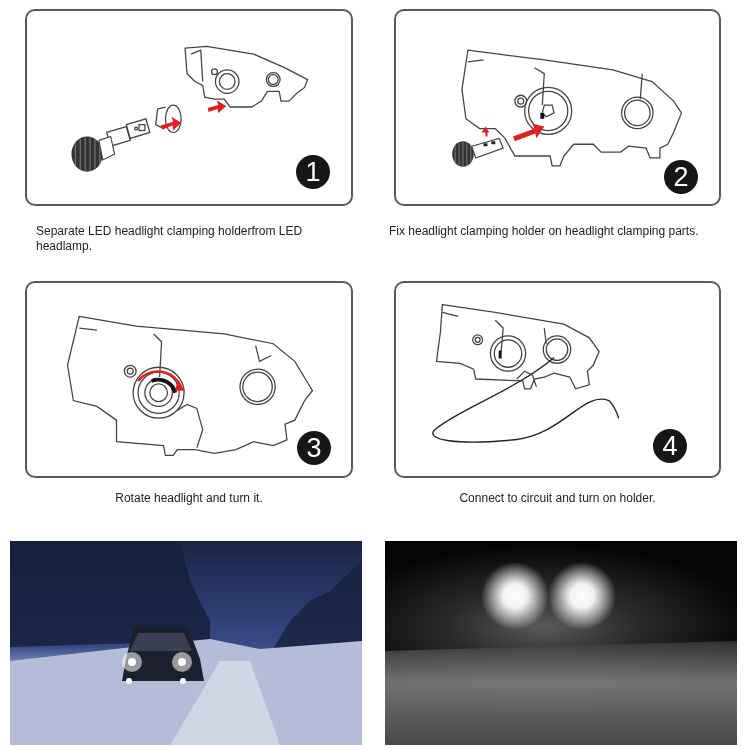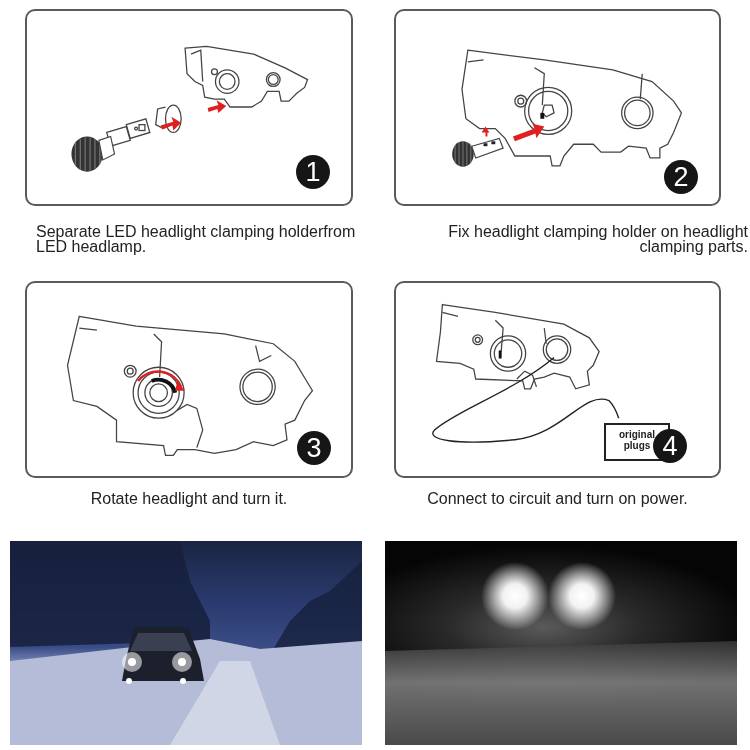--- a/index.html
+++ b/index.html
@@ -4,21 +4,21 @@
 <style>
   html, body { margin:0; padding:0; background:#ffffff; }
   body { width:750px; height:750px; position:relative; overflow:hidden;
          font-family:"Liberation Sans", sans-serif; color:#222; }
   .panel { position:absolute; border:2px solid #5a5a5a; border-radius:10px;
            background:#fff; box-sizing:border-box; overflow:hidden; }
   .panel svg { position:absolute; left:0; top:0; width:100%; height:100%; }
   .badge { position:absolute; width:34px; height:34px; border-radius:50%;
            background:#161616; color:#fff; font-size:27px; line-height:34px;
            text-align:center; font-family:"Liberation Sans", sans-serif; }
-  .caption { position:absolute; font-size:16px; line-height:15px; color:#222; }
+  .caption { position:absolute; font-size:12px; line-height:15px; color:#222; }
   .caption.center { text-align:center; }
   .photo { position:absolute; overflow:hidden; }
   .plugs { position:absolute; border:2px solid #222; background:#fff; box-sizing:border-box;
            font-size:10px; line-height:11px; text-align:center; color:#222; padding-top:4px;
            font-weight:bold; }
 </style>
 </head>
 <body>
 
 <div class="panel" style="left:25px;top:9px;width:328px;height:197px;">
@@ -94,21 +94,21 @@
       <rect x="88" y="135" width="4" height="3" fill="#222"></rect>
         <rect x="96" y="133" width="4" height="3" fill="#222"></rect>
     </g>
     <g fill="#e02020">
       <path d="M118 128 L140 120 L138 115 L150 118 L142 130 L141 125 L120 133 Z"></path>
       <path d="M90 124 L86 124 L90 118 L94 124 L92 124 L92 128 L90 128 Z"></path>
     </g>
   </svg>
   <div class="badge" style="left:268px;top:149px;">2</div>
 </div>
-<div class="caption" style="left:408px;top:224px;width:340px;text-align:right;">Fix headlight clamping holder on headlight clamping parts.</div>
+<div class="caption" style="left:389px;top:224px;width:340px;">Fix headlight clamping holder on headlight clamping parts.</div>
 
 <div class="panel" style="left:25px;top:281px;width:328px;height:197px;">
   <svg viewBox="0 0 328 197">
     <g fill="none" stroke="#444" stroke-width="1.3">
       <path d="M52 34 L110 44 L200 52 L250 62 L272 80 L284 100 L290 110 L282 120 L272 140 L262 144 L264 160 L250 166 L230 162 L212 170 L190 174 L170 170 L152 170 L148 176 L140 176 L138 166 L90 162 L90 140 L70 126 L46 120 L40 84 Z"></path>
       <path d="M52 46 L70 48"></path>
       <path d="M128 52 L136 60 L134 96"></path>
       <circle cx="133" cy="112" r="26"></circle>
       <circle cx="133" cy="112" r="21"></circle>
       <circle cx="133" cy="112" r="14"></circle>
@@ -139,27 +139,23 @@
       <circle cx="82" cy="58" r="5"></circle>
       <circle cx="82" cy="58" r="2.5"></circle>
       <circle cx="163" cy="68" r="14"></circle>
       <circle cx="163" cy="68" r="11"></circle>
       <path d="M150 46 L152 62"></path>
       <path d="M122 98 L130 90 L138 94 L142 106"></path>
     </g>
     <path d="M105 69 L105 77" stroke="#111" stroke-width="3"></path>
     <path d="M160 76 C120 110, 60 130, 38 150 C28 160, 60 166, 120 160 C170 154, 190 110, 216 120 C222 126, 224 132, 226 138" fill="none" stroke="#222" stroke-width="1.4"></path>
   </svg>
-  <div class="plugs" style="left:208px;top:140px;width:66px;height:38px;">
-    <div>original</div>
-    <div>plugs</div>
-  </div>
   <div class="badge" style="left:257px;top:146px;">4</div>
 </div>
-<div class="caption center" style="left:394px;top:491px;width:327px;">Connect to circuit and turn on power.</div>
+<div class="caption center" style="left:394px;top:491px;width:327px;">Connect to circuit and turn on holder.</div>
 
 <div class="photo" style="left:10px;top:541px;width:352px;height:204px;
   background:linear-gradient(180deg,#1a2542 0%,#2a3a6e 30%,#3a4c86 52%,#7a88b8 60%,#a8b4d4 75%,#c8cee0 100%);">
   <svg viewBox="0 0 352 204" style="position:absolute;left:0;top:0;width:100%;height:100%;">
     <path d="M0 0 L0 106 L200 100 L200 80 L180 40 L170 0 Z" fill="#16203c" opacity="0.85"></path>
     <path d="M262 110 L352 110 L352 20 L320 50 L300 60 L280 80 Z" fill="#16203c" opacity="0.8"></path>
     <path d="M0 120 L140 104 L200 98 L250 108 L352 100 L352 204 L0 204 Z" fill="#b4bcd8"></path>
     <path d="M160 204 L210 120 L240 120 L270 204 Z" fill="#d8dcea" opacity="0.8"></path>
     <g>
       <path d="M112 140 L116 118 L124 86 L178 86 L190 118 L194 140 Z" fill="#1c1f2c"></path>

